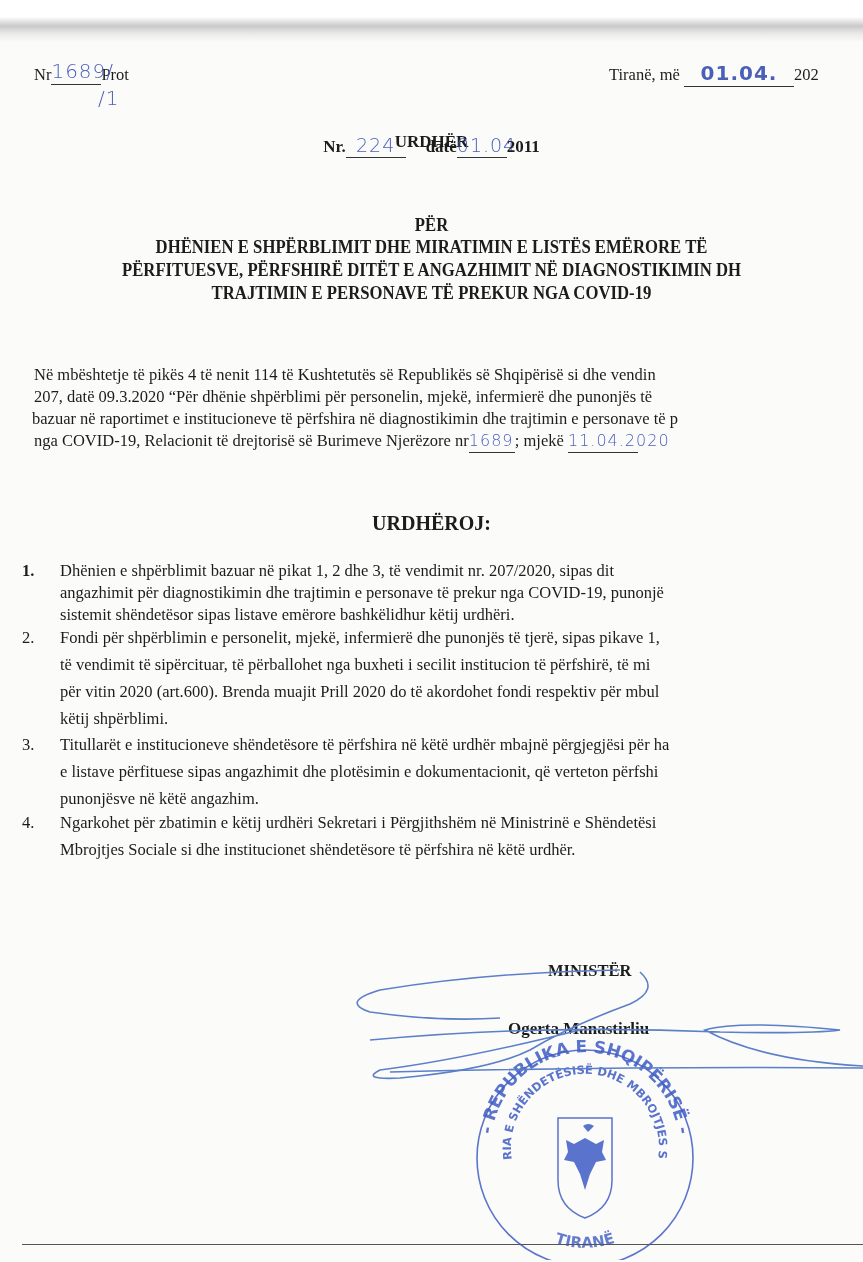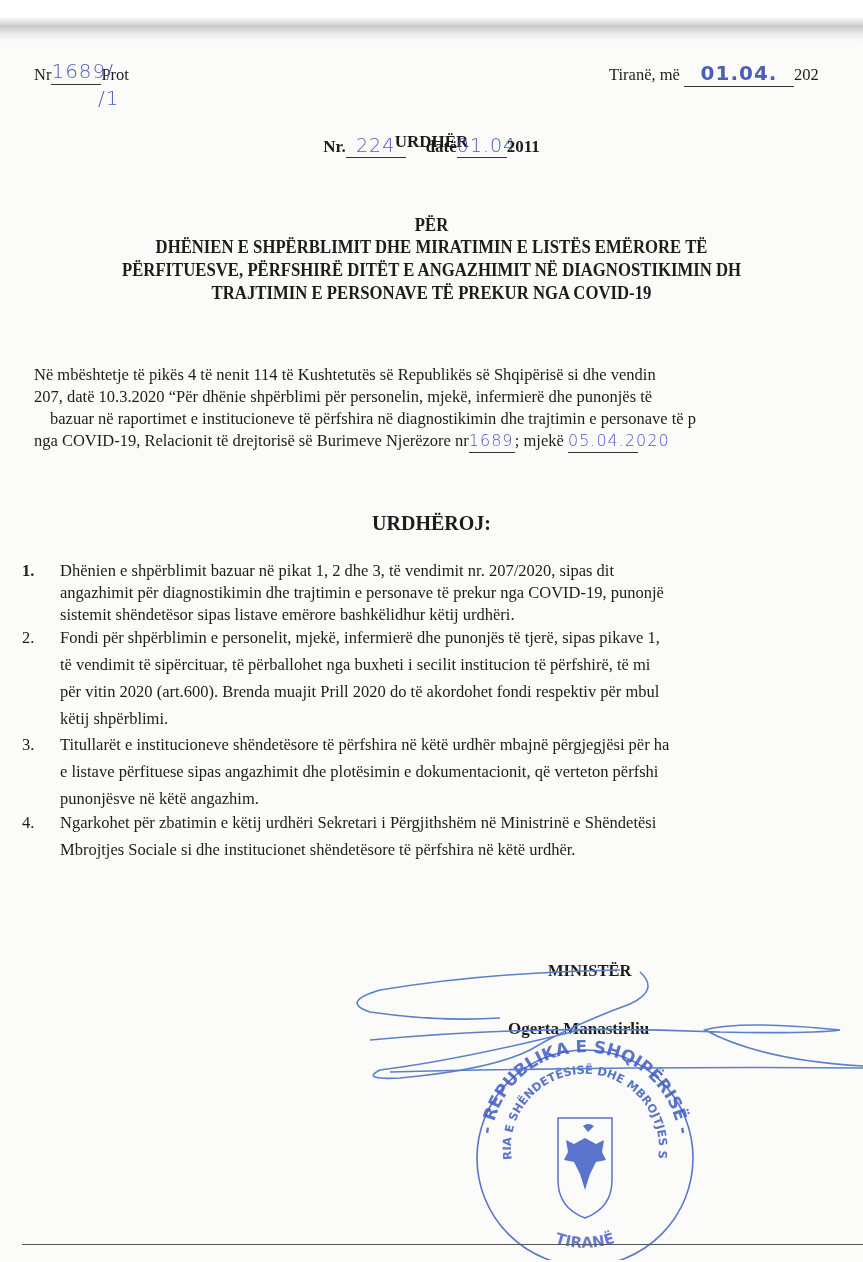--- a/index.html
+++ b/index.html
@@ -52,25 +52,25 @@
 <div class="abs center bold" style="top:134px; font-size:17px;">
   <span>Nr.</span><span class="uline" style="width:60px; text-align:center;"><span class="hand" style="font-size:19px; font-weight:300;">224</span></span><span style="margin-left:20px;">datë</span><span class="uline" style="width:50px; text-align:center;"><span class="hand" style="font-size:19px; font-weight:300;margin-top:26px;">01.04</span></span><span>2011</span>
 </div>
 
 <div class="abs center bold title" style="top:213px;">PËR</div>
 <div class="abs center bold title" style="top:235px;">DHËNIEN E SHPËRBLIMIT DHE MIRATIMIN E LISTËS EMËRORE TË</div>
 <div class="abs center bold title" style="top:258px; left:0;">PËRFITUESVE, PËRFSHIRË DITËT E ANGAZHIMIT NË DIAGNOSTIKIMIN DH</div>
 <div class="abs center bold title" style="top:281px;">TRAJTIMIN E PERSONAVE TË PREKUR NGA COVID-19</div>
 
 <div class="abs body-text" style="left:22px; top:364px;">Në mbështetje të pikës 4 të nenit 114 të Kushtetutës së Republikës së Shqipërisë si dhe vendin</div>
-<div class="abs body-text" style="left:22px; top:386px;">207, datë 10.3.2020 “Për dhënie shpërblimi për personelin, mjekë, infermierë dhe punonjës të</div>
-<div class="abs body-text" style="left:38px; top:408px;">bazuar në raportimet e institucioneve të përfshira në diagnostikimin dhe trajtimin e personave të p</div>
+<div class="abs body-text" style="left:22px; top:386px;">207, datë 09.3.2020 “Për dhënie shpërblimi për personelin, mjekë, infermierë dhe punonjës të</div>
+<div class="abs body-text" style="left:20px; top:408px;">bazuar në raportimet e institucioneve të përfshira në diagnostikimin dhe trajtimin e personave të p</div>
 <div class="abs body-text" style="left:22px; top:430px;">
   <span>nga COVID-19, Relacionit të drejtorisë së Burimeve Njerëzore nr</span><span class="uline" style="width:46px;"><span class="hand" style="font-size:16px;">1689</span></span><span>; mjekë</span>
-  <span class="uline" style="width:70px;"><span class="hand" style="font-size:16px;">05.04.2020</span></span>
+  <span class="uline" style="width:70px;"><span class="hand" style="font-size:16px;">11.04.2020</span></span>
 </div>
 
 <div class="abs center bold" style="top:512px; font-size:20px;">URDHËROJ:</div>
 
 <div class="abs list">
   <div class="item" style="margin-bottom:0;">
     <span class="num bold">1.</span>
     <span class="line">Dhënien e shpërblimit bazuar në pikat 1, 2 dhe 3, të vendimit nr. 207/2020, sipas dit</span>
     <span class="line">angazhimit  për diagnostikimin dhe trajtimin e personave të prekur nga COVID-19, punonjë</span>
     <span class="line">sistemit shëndetësor sipas listave emërore bashkëlidhur këtij urdhëri.</span>

